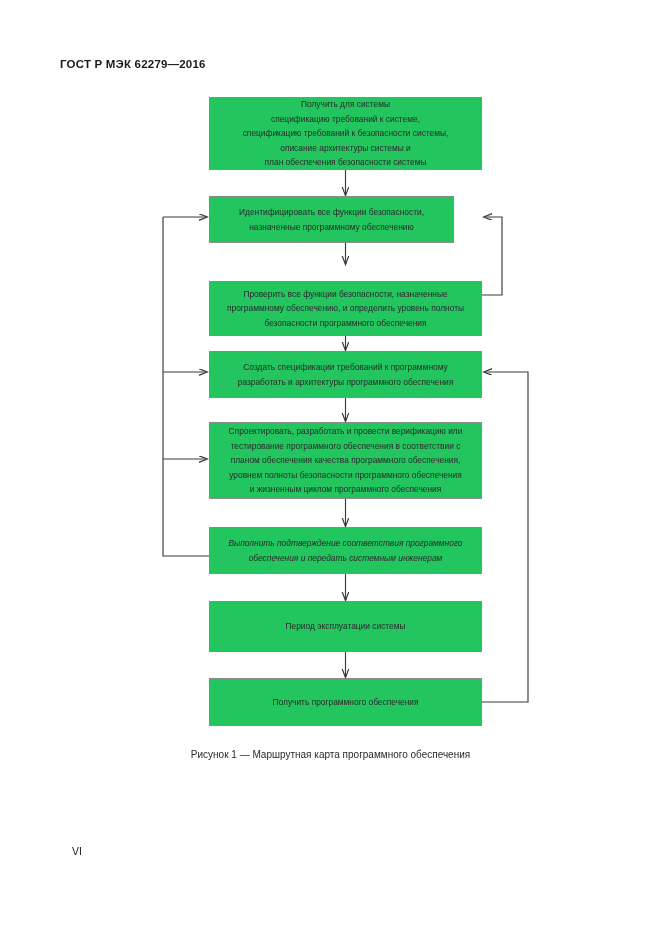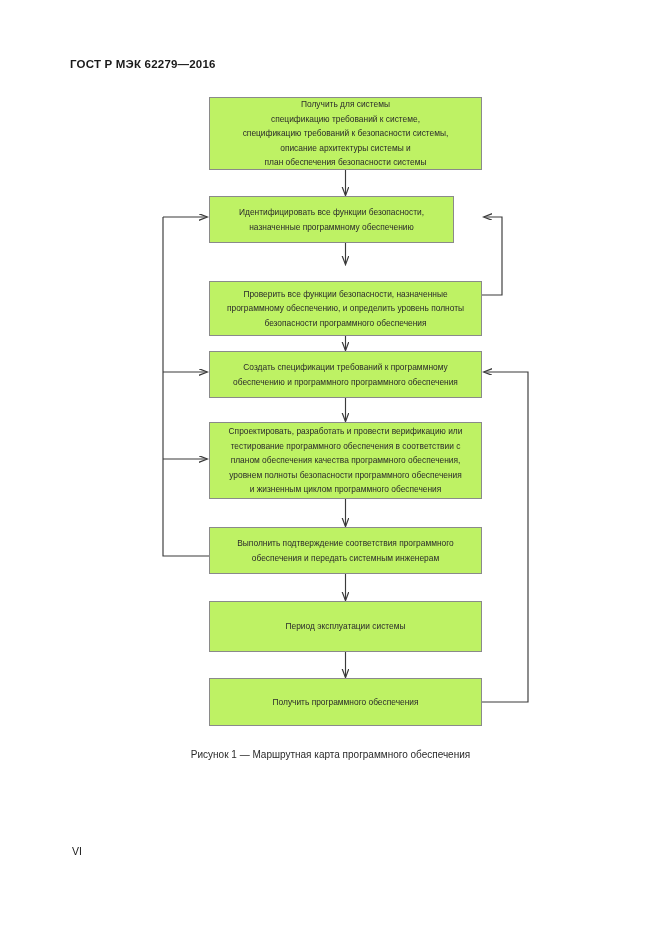--- a/index.html
+++ b/index.html
@@ -17,21 +17,21 @@
   }
   #page {
     position: absolute;
     left: 0; top: 0;
     width: 661px;
     height: 935px;
     background: #ffffff;
   }
   .std-header {
     position: absolute;
-    left: 70px;
+    left: 60px;
     top: 58px;
     font-size: 11.5px;
     font-weight: bold;
     letter-spacing: 0.2px;
     color: #1a1a1a;
     white-space: nowrap;
   }
   .page-number {
     position: absolute;
     left: 72px;
@@ -52,21 +52,21 @@
     position: absolute;
     left: 0;
     top: 0;
     width: 661px;
     height: 935px;
   }
   .node {
     position: absolute;
     box-sizing: border-box;
     border: 1px solid #8a8a8a;
-    background: #bef264;
+    background: #22c55e;
     display: flex;
     align-items: center;
     justify-content: center;
     text-align: center;
     font-size: 8.4px;
     line-height: 1.72;
     color: #2b2b2b;
     padding: 3px 16px;
     z-index: 3;
   }
@@ -128,28 +128,28 @@
 
     <div class="node" style="left:209px; top:196px; width:245px; height:47px;">
       <span>Идентифицировать все функции безопасности, назначенные программному обеспечению</span>
     </div>
 
     <div class="node" style="left:209px; top:265px; width:273px; height:55px;margin-top:16px;">
       <span>Проверить все функции безопасности, назначенные программному обеспечению, и определить уровень полноты безопасности программного обеспечения</span>
     </div>
 
     <div class="node" style="left:209px; top:351px; width:273px; height:47px;">
-      <span>Создать спецификации требований к программному обеспечению и программного программного обеспечения</span>
+      <span>Создать спецификации требований к программному разработать и архитектуры программного обеспечения</span>
     </div>
 
     <div class="node" style="left:209px; top:422px; width:273px; height:77px;">
       <span>Спроектировать, разработать и провести верификацию или тестирование программного обеспечения в соответствии с планом обеспечения качества программного обеспечения, уровнем полноты безопасности программного обеспечения и жизненным циклом программного обеспечения</span>
     </div>
 
-    <div class="node" style="left:209px; top:527px; width:273px; height:47px;">
+    <div class="node" style="left:209px; top:527px; width:273px; height:47px;font-style:italic;">
       <span>Выполнить подтверждение соответствия программного обеспечения и передать системным инженерам</span>
     </div>
 
     <div class="node" style="left:209px; top:601px; width:273px; height:51px;">
       <span>Период эксплуатации системы</span>
     </div>
 
     <div class="node" style="left:209px; top:678px; width:273px; height:48px;">
       <span>Получить программного обеспечения</span>
     </div>

